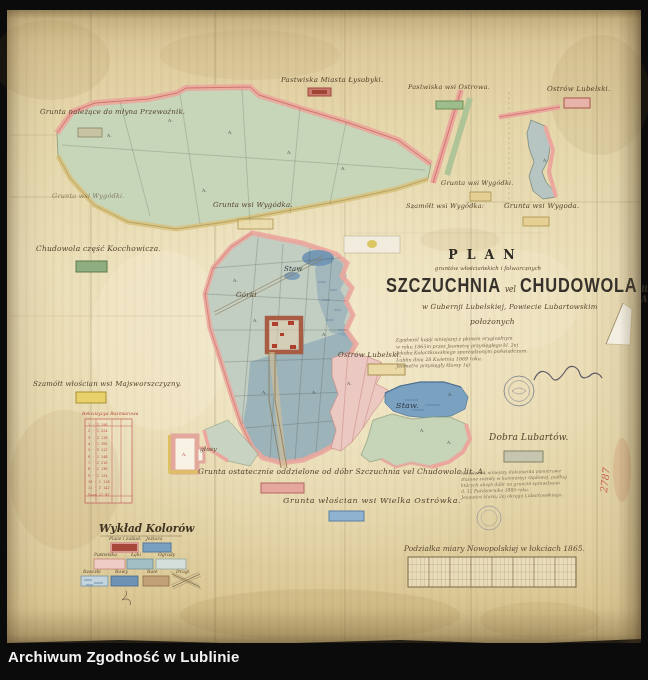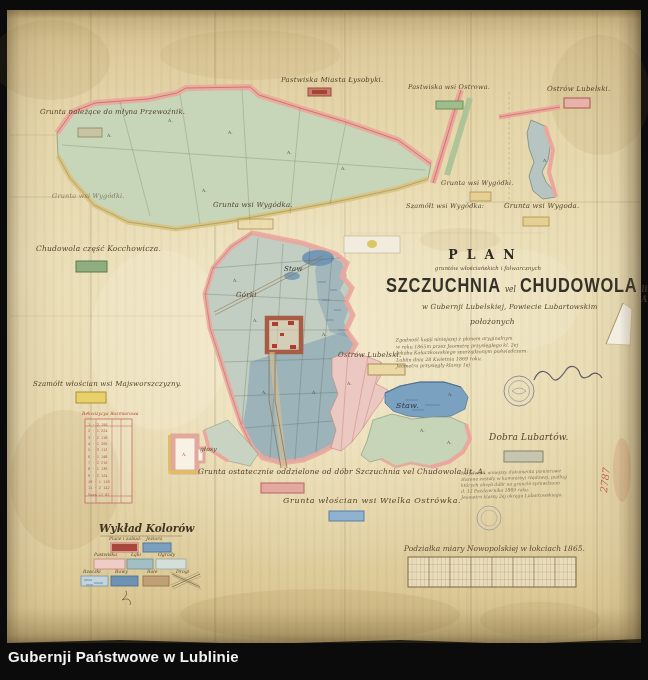--- a/index.html
+++ b/index.html
@@ -360,15 +360,15 @@
   <div class="leg-lbl" style="left:115px;top:569px;">Rowy</div>
   <div class="leg-lbl" style="left:147px;top:569px;">Role</div>
   <div class="leg-lbl" style="left:176px;top:569px;">Drogi</div>
 
   <div class="scale-cap">Podziałka miary Nowopolskiej w łokciach 1865.</div>
   <div class="red-num">2787</div>
 
   <div class="vignette"></div>
 
   <div class="archive-bar">
-    <span>Gubernji Państwowe w Lublinie</span>
+    <span>Archiwum Zgodność w Lublinie</span>
   </div>
 </div>
 
 </body></html>

